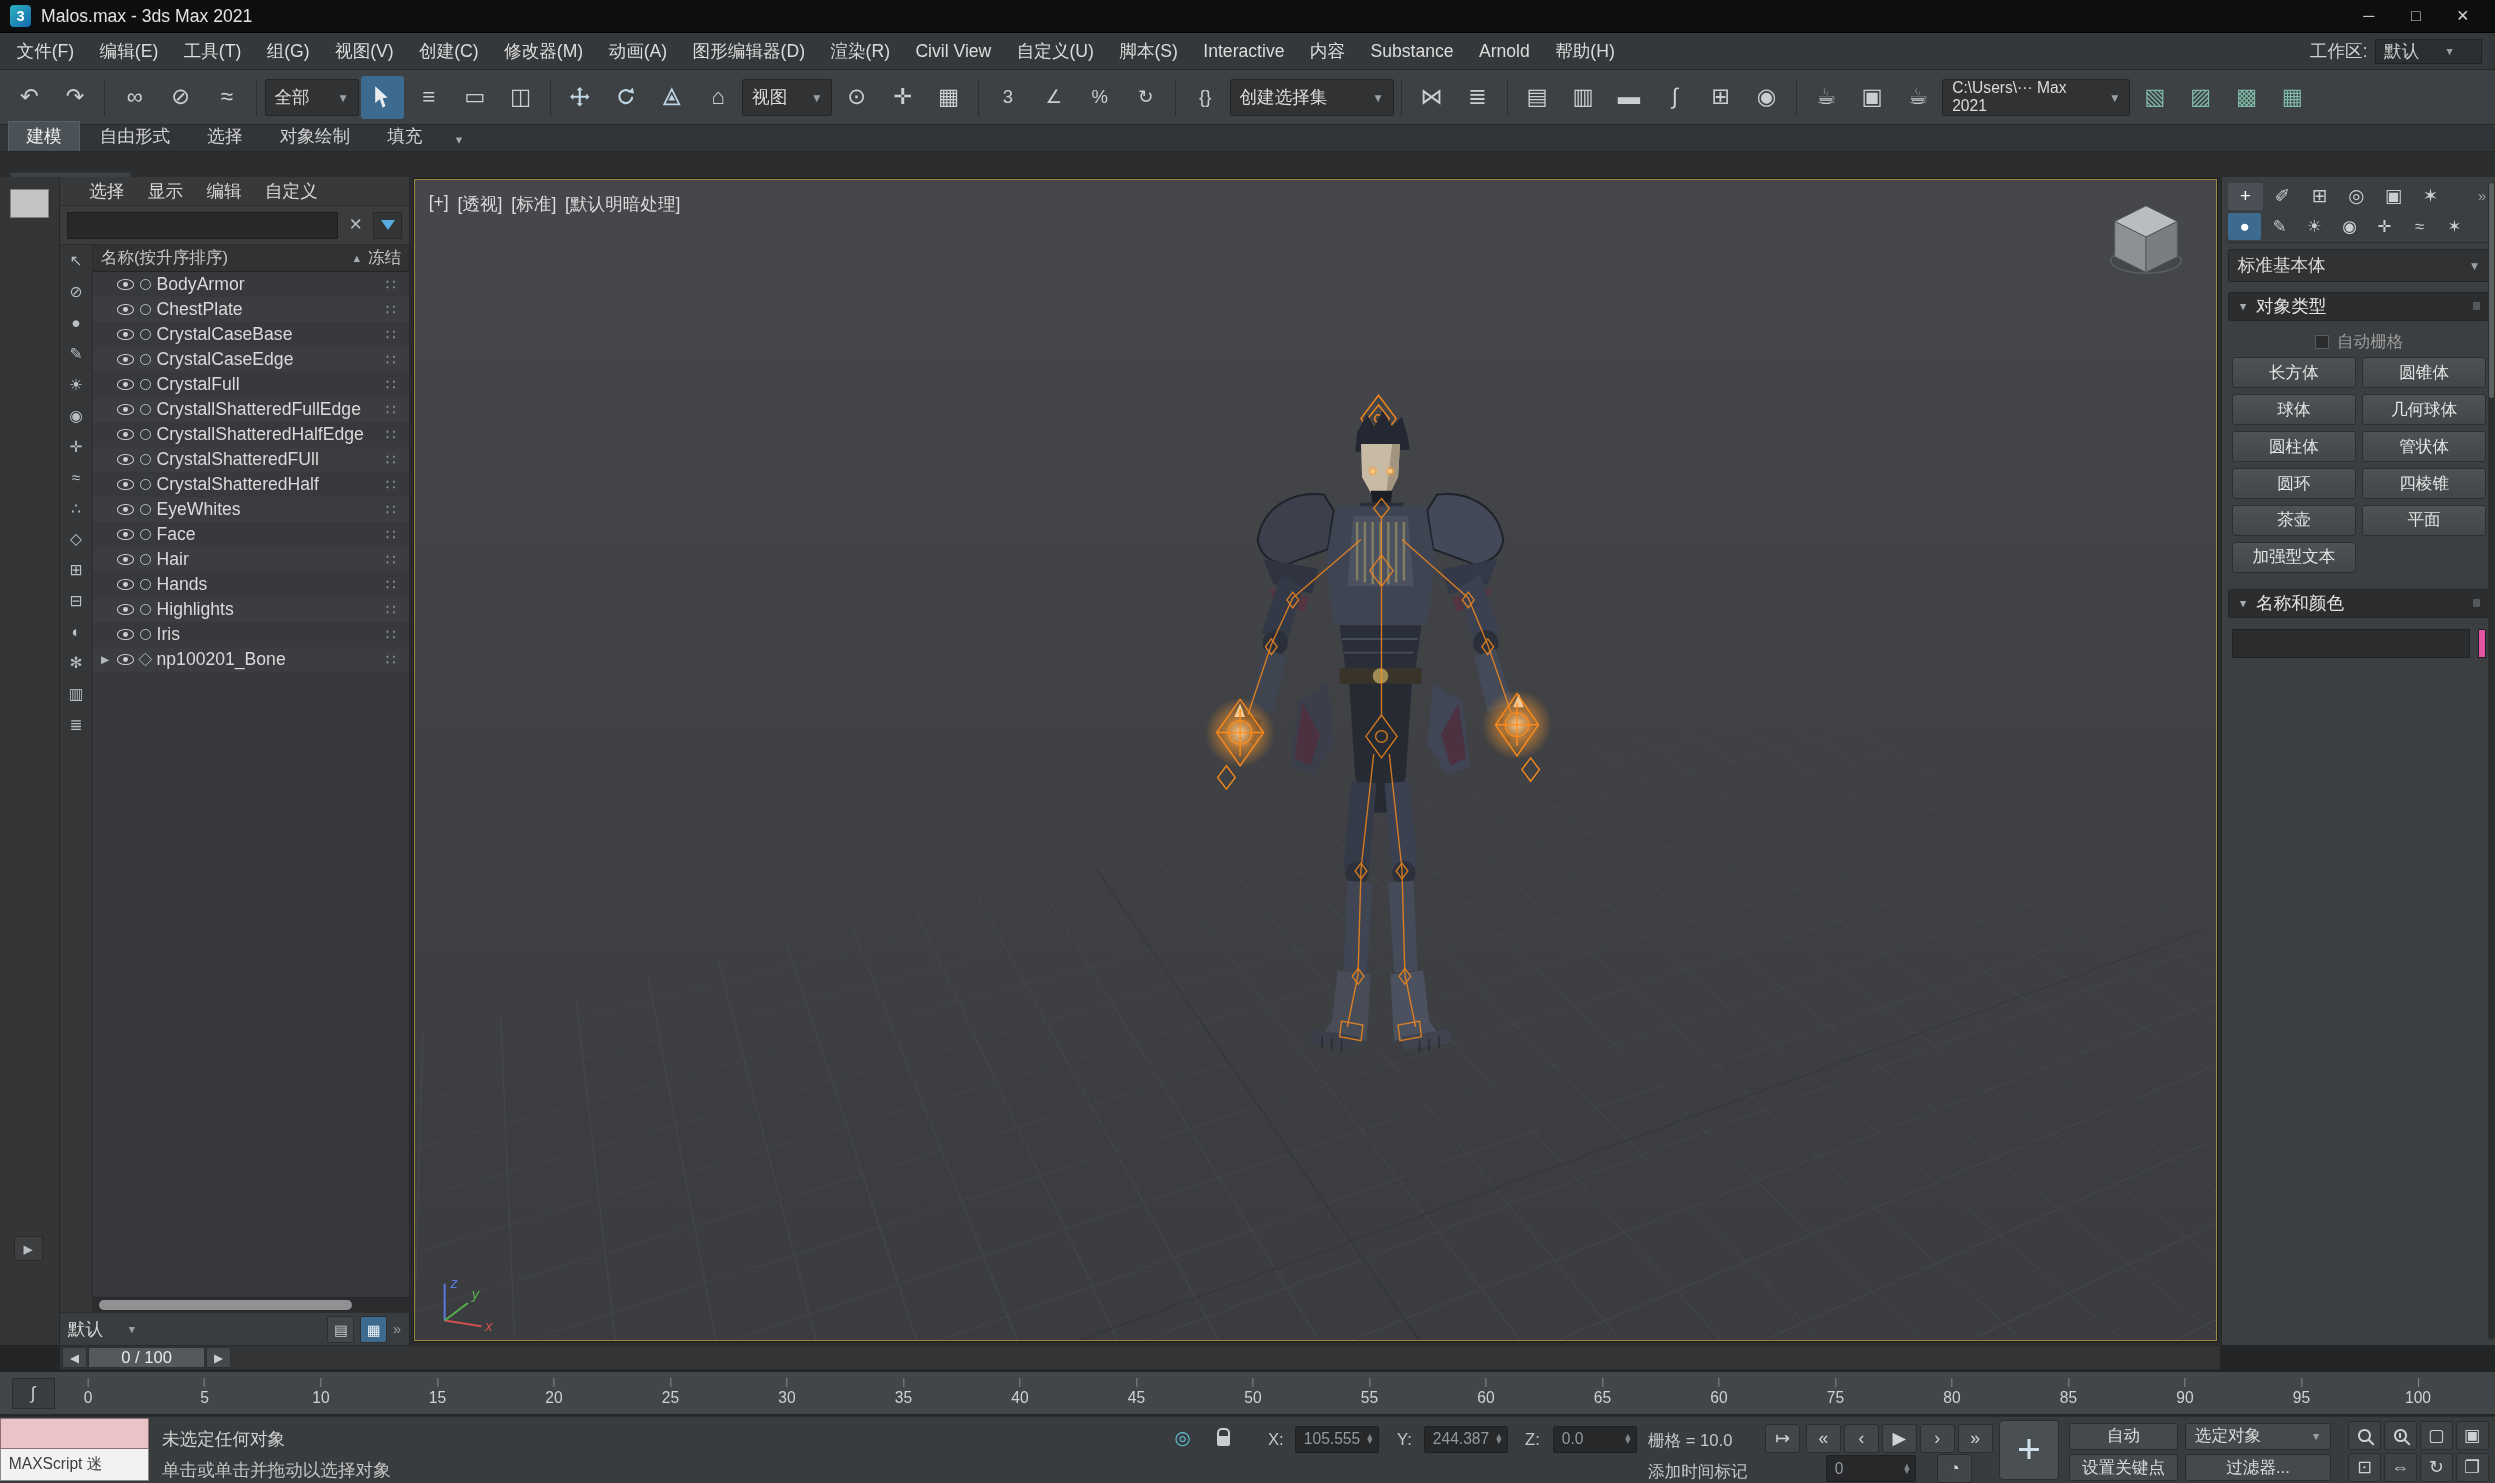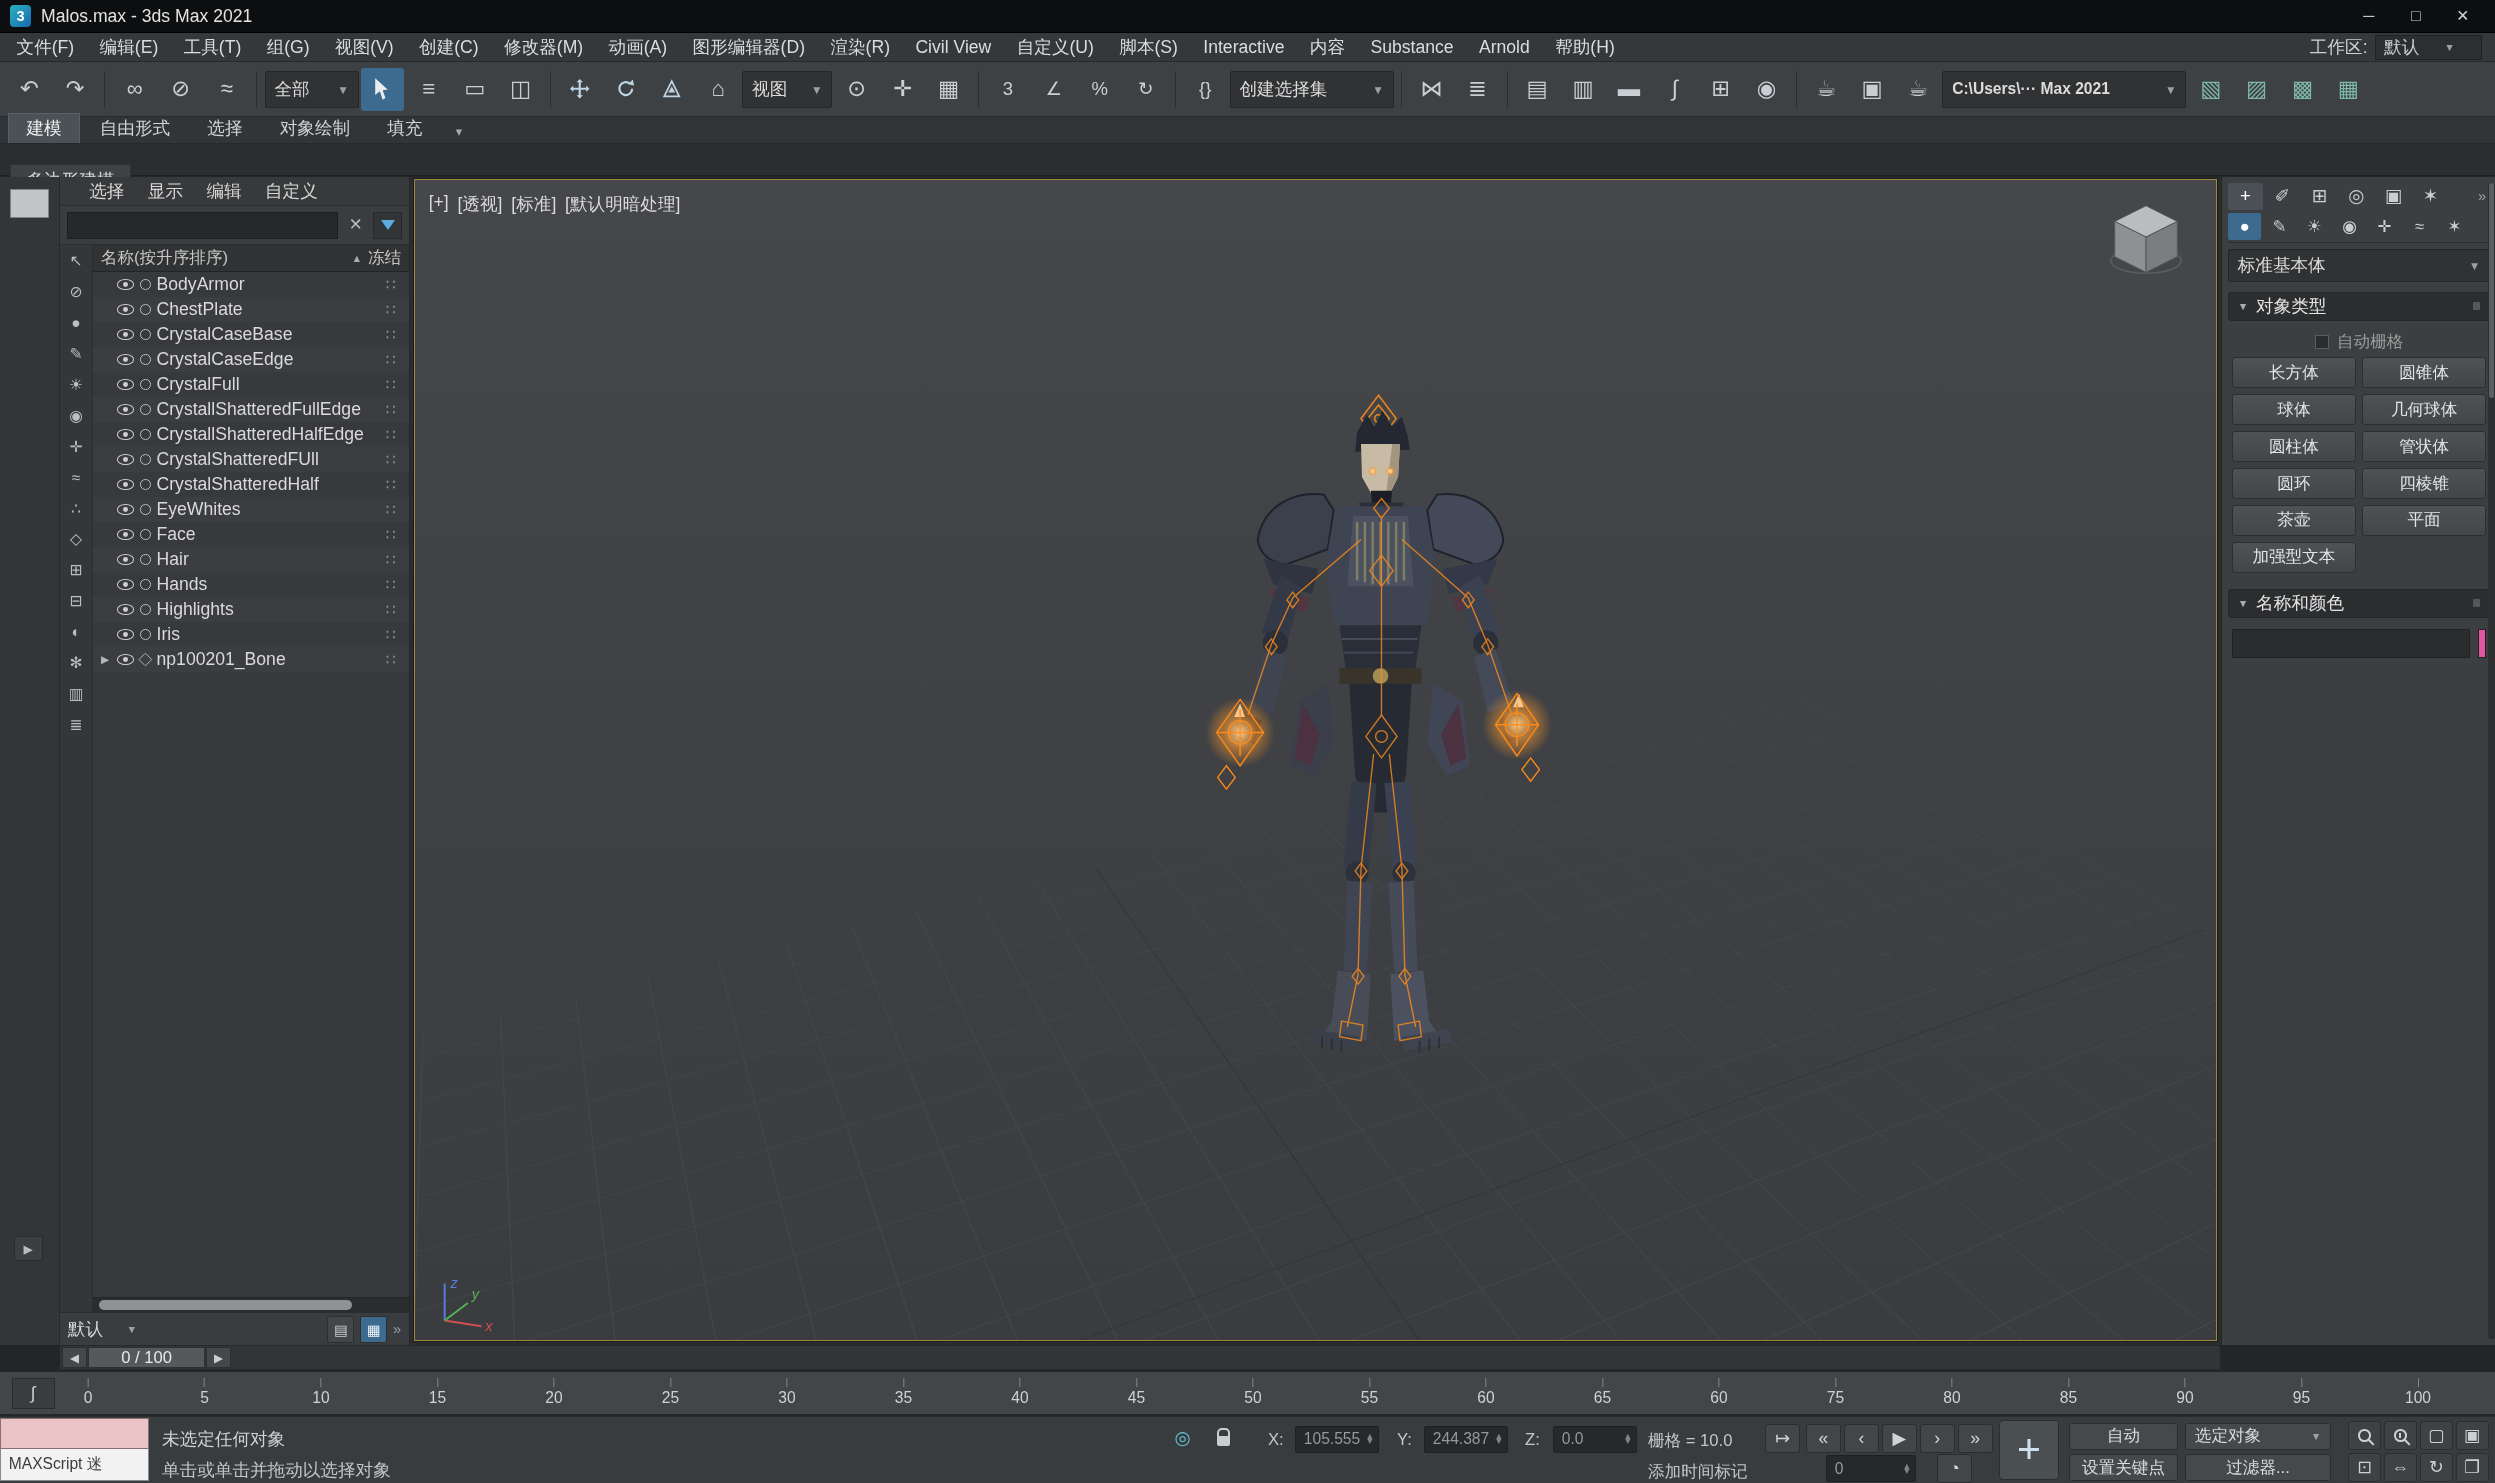--- a/index.html
+++ b/index.html
@@ -12,39 +12,39 @@
 
   
   .titlebar{height:33px;background:#0d0e0f;display:flex;align-items:center;padding:0 9.8px;border-bottom:1px solid #000;}
   .app-logo{width:21.5px;height:21.5px;border-radius:3.9px;background:linear-gradient(135deg,#2bb3c0,#1668b0);color:#fff;
     font-size:14.6px;font-weight:bold;display:flex;align-items:center;justify-content:center;margin-right:9.8px;}
   .tb-title{color:#e3e3e3;font-size:17.6px;}
   .win-controls{margin-left:auto;display:flex;}
   .win-btn{width:47px;height:29px;display:flex;align-items:center;justify-content:center;color:#cfcfcf;font-size:15.6px;}
 
   
-  .menubar{height:29px;background:#35383a;display:flex;align-items:center;padding:0 3.9px;border-bottom:1px solid #26282a;}
+  .menubar{height:37px;background:#35383a;display:flex;align-items:center;padding:0 3.9px;border-bottom:1px solid #26282a;}
   .menu-item{padding:0 12.7px;height:29px;display:flex;align-items:center;color:#dcdcdc;font-size:17.6px;}
   .menubar-right{margin-left:auto;display:flex;align-items:center;gap:7.8px;padding-right:9.8px;color:#cfcfcf;font-size:17.6px;}
   .ws-dd{display:flex;align-items:center;gap:25px;background:#2c2f31;border:1px solid #222;height:25px;padding:0 7.8px;min-width:107px;}
 
   
   .toolbar{height:55px;background:#3e4143;display:flex;align-items:center;padding:0 7.8px;gap:2.9px;border-bottom:1px solid #28292b;}
   .tb-btn{width:43px;height:43px;min-width:43px;display:flex;align-items:center;justify-content:center;border-radius:2.9px;
     color:#c9ced2;font-size:22.4px;line-height:1;}
   .tb-btn.small-txt{font-size:18.5px;}
   .tb-btn.active{background:#3d6a8f;color:#eef4f8;}
   .tb-btn svg{display:block}
   .tb-sep{width:1px;height:37px;background:#2b2d2e;margin:0 4.9px;}
   .dd{display:flex;align-items:center;justify-content:space-between;background:#303234;border:1px solid #242628;height:37px;
     padding:0 8.8px;color:#dcdcdc;font-size:17.6px;gap:18px;border-radius:2px;}
   .dd .dd-arw{font-size:11.7px;color:#9aa0a4;}
   .cursor-arrow{width:15.6px;height:21.5px;background:#e8ecef;
     clip-path:polygon(0 0,0 78%,30% 60%,48% 100%,66% 92%,48% 56%,80% 52%);}
-  .path-field{width:244px;font-weight:bold;}
+  .path-field{width:188px;}
 
   
   .ribbon-tabs{height:27px;background:#323538;display:flex;align-items:flex-end;padding:0 7.8px;gap:2px;border-bottom:1px solid #26282a;}
   .ribbon-tab{padding:2px 17.6px 2.9px;font-size:17.6px;color:#d2d2d2;}
   .ribbon-tab.active{background:#4b5257;border:1px solid #5a6065;border-bottom:none;color:#f0f0f0;}
   .ribbon-collapse{margin-left:5.9px;color:#aaa;font-size:12.7px;padding:3.9px 7.8px;}
   .ribbon-sub{height:32px;background:#2b2d2f;display:flex;align-items:center;padding:0 9.8px;border-bottom:1px solid #1f2022;}
   .ribbon-subtab{background:#3f4245;border:1px solid #303234;padding:2.9px 15.6px;font-size:17.6px;color:#d8d8d8;margin-top:40px;}
 
   

